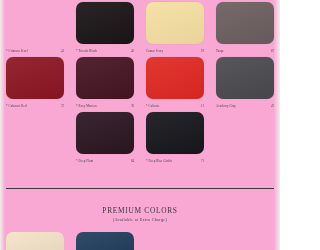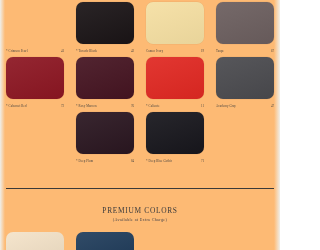--- a/index.html
+++ b/index.html
@@ -170,21 +170,21 @@
     inset: 0;
     border-radius: 7px 7px 0 0;
     background: linear-gradient(160deg, rgba(255,255,255,0.06), rgba(0,0,0,0.05));
     pointer-events: none;
   }
   .premium-chip.empty::after { display: none; }
 </style>
 </head>
 <body>
 
-<div class="page" style="background: #fdba74; padding-left: 37px;">
+<div class="page" style="background: #f9a8d4; padding-left: 37px;">
 
   <div class="paper-edge-left"></div>
   <div class="paper-edge-right"></div>
 
   <div class="swatch-grid">
 
     <div class="swatch-row">
       <div class="swatch-cell">
         <div class="swatch-chip empty"></div>
         <div class="swatch-label-row">

